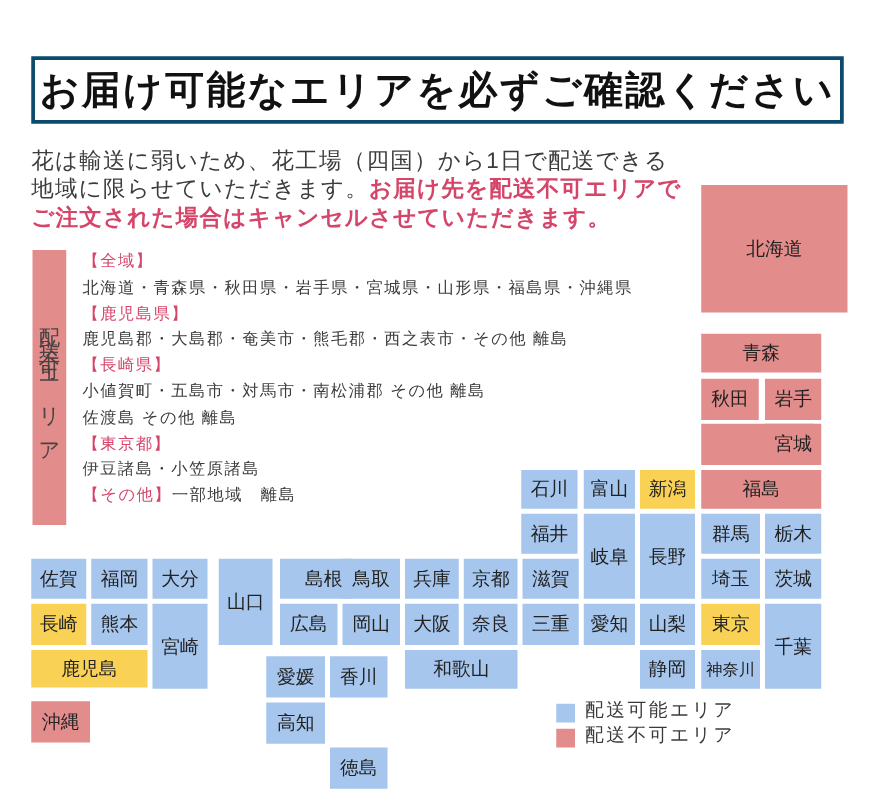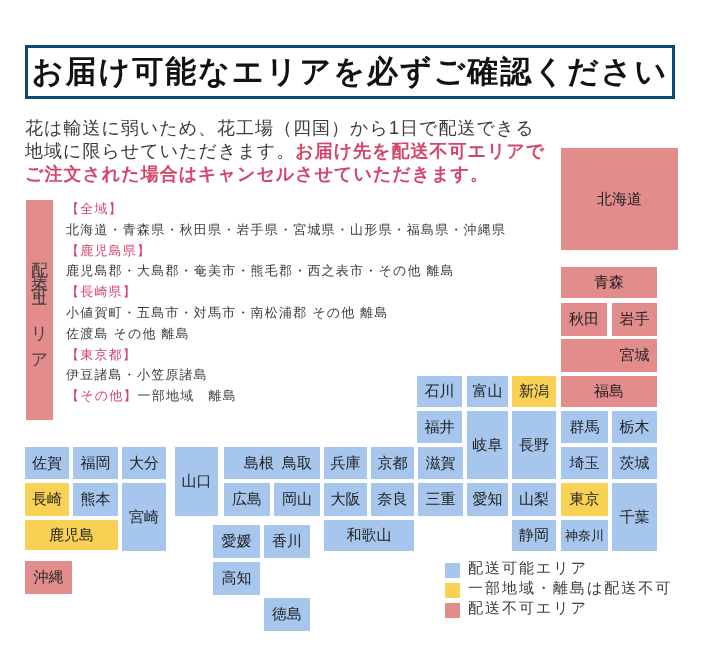--- a/index.html
+++ b/index.html
@@ -135,20 +135,16 @@
     <div class="map-cell st-deliverable" style="left: 264px; top: 562px; width: 46px; height: 33px; margin-top: 36px;">徳島</div>
     <div class="map-cell st-undeliverable" style="left: 25px; top: 561px; width: 47px; height: 33px;">沖縄</div>
   </div>
 
 <div class="legend">
     <div class="legend-row">
       <span class="swatch" style="background: rgb(166, 198, 238);"></span>
       <span class="legend-label">配送可能エリア</span>
     </div>
     <div class="legend-row">
-      <span class="swatch" style="background: rgb(249, 209, 85);"></span>
-      <span class="legend-label">一部地域・離島は配送不可</span>
-    </div>
-    <div class="legend-row">
       <span class="swatch" style="background: rgb(226, 140, 140);"></span>
       <span class="legend-label">配送不可エリア</span>
     </div>
   </div>
 
 </body></html>

